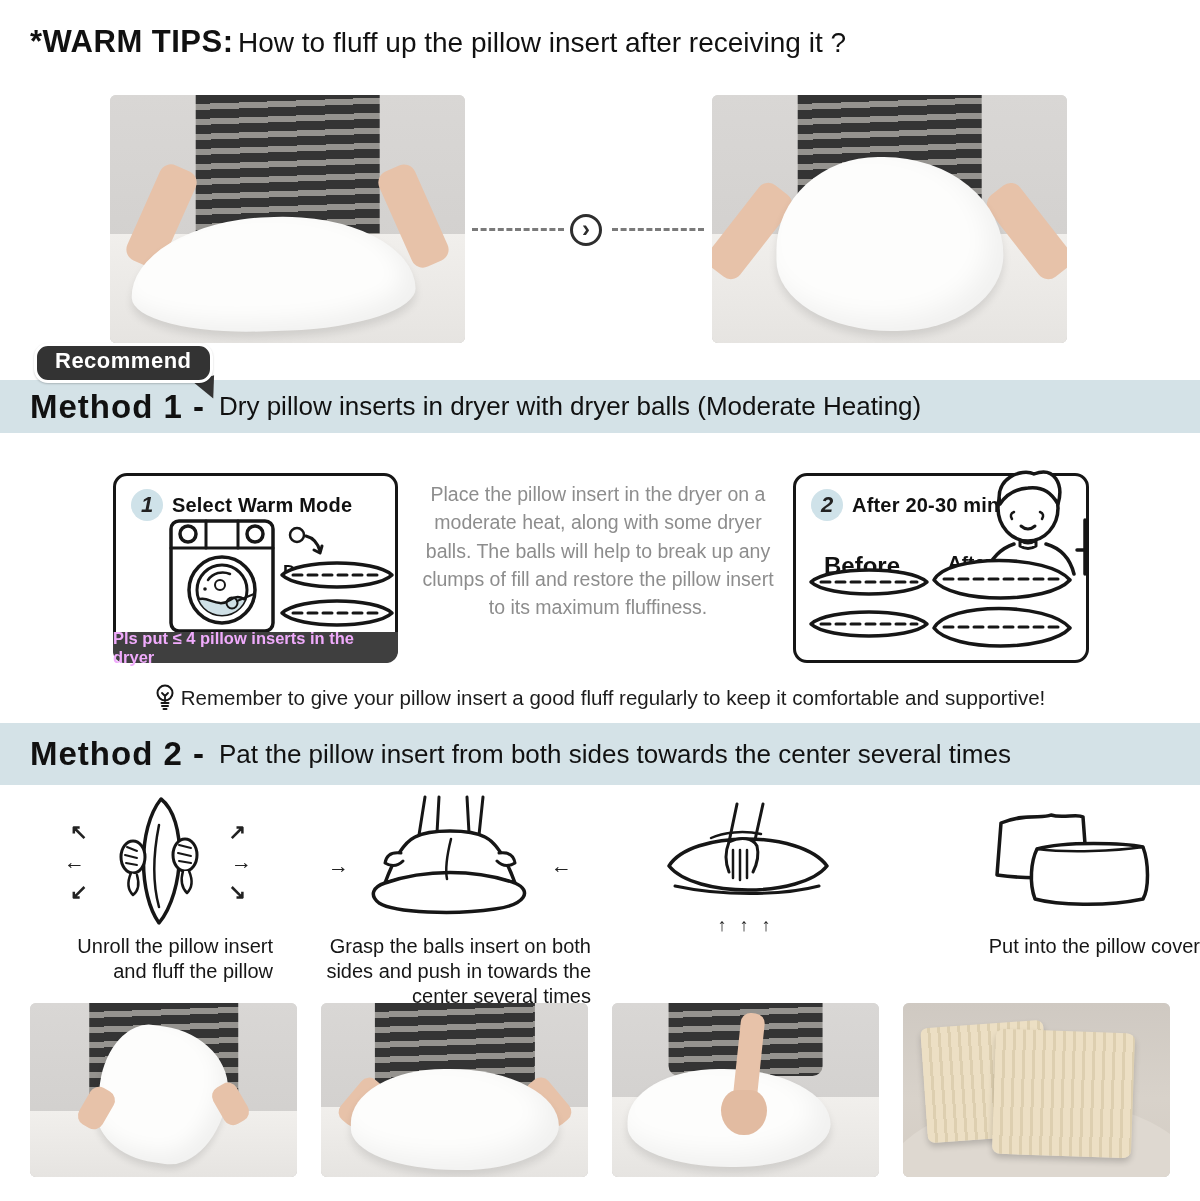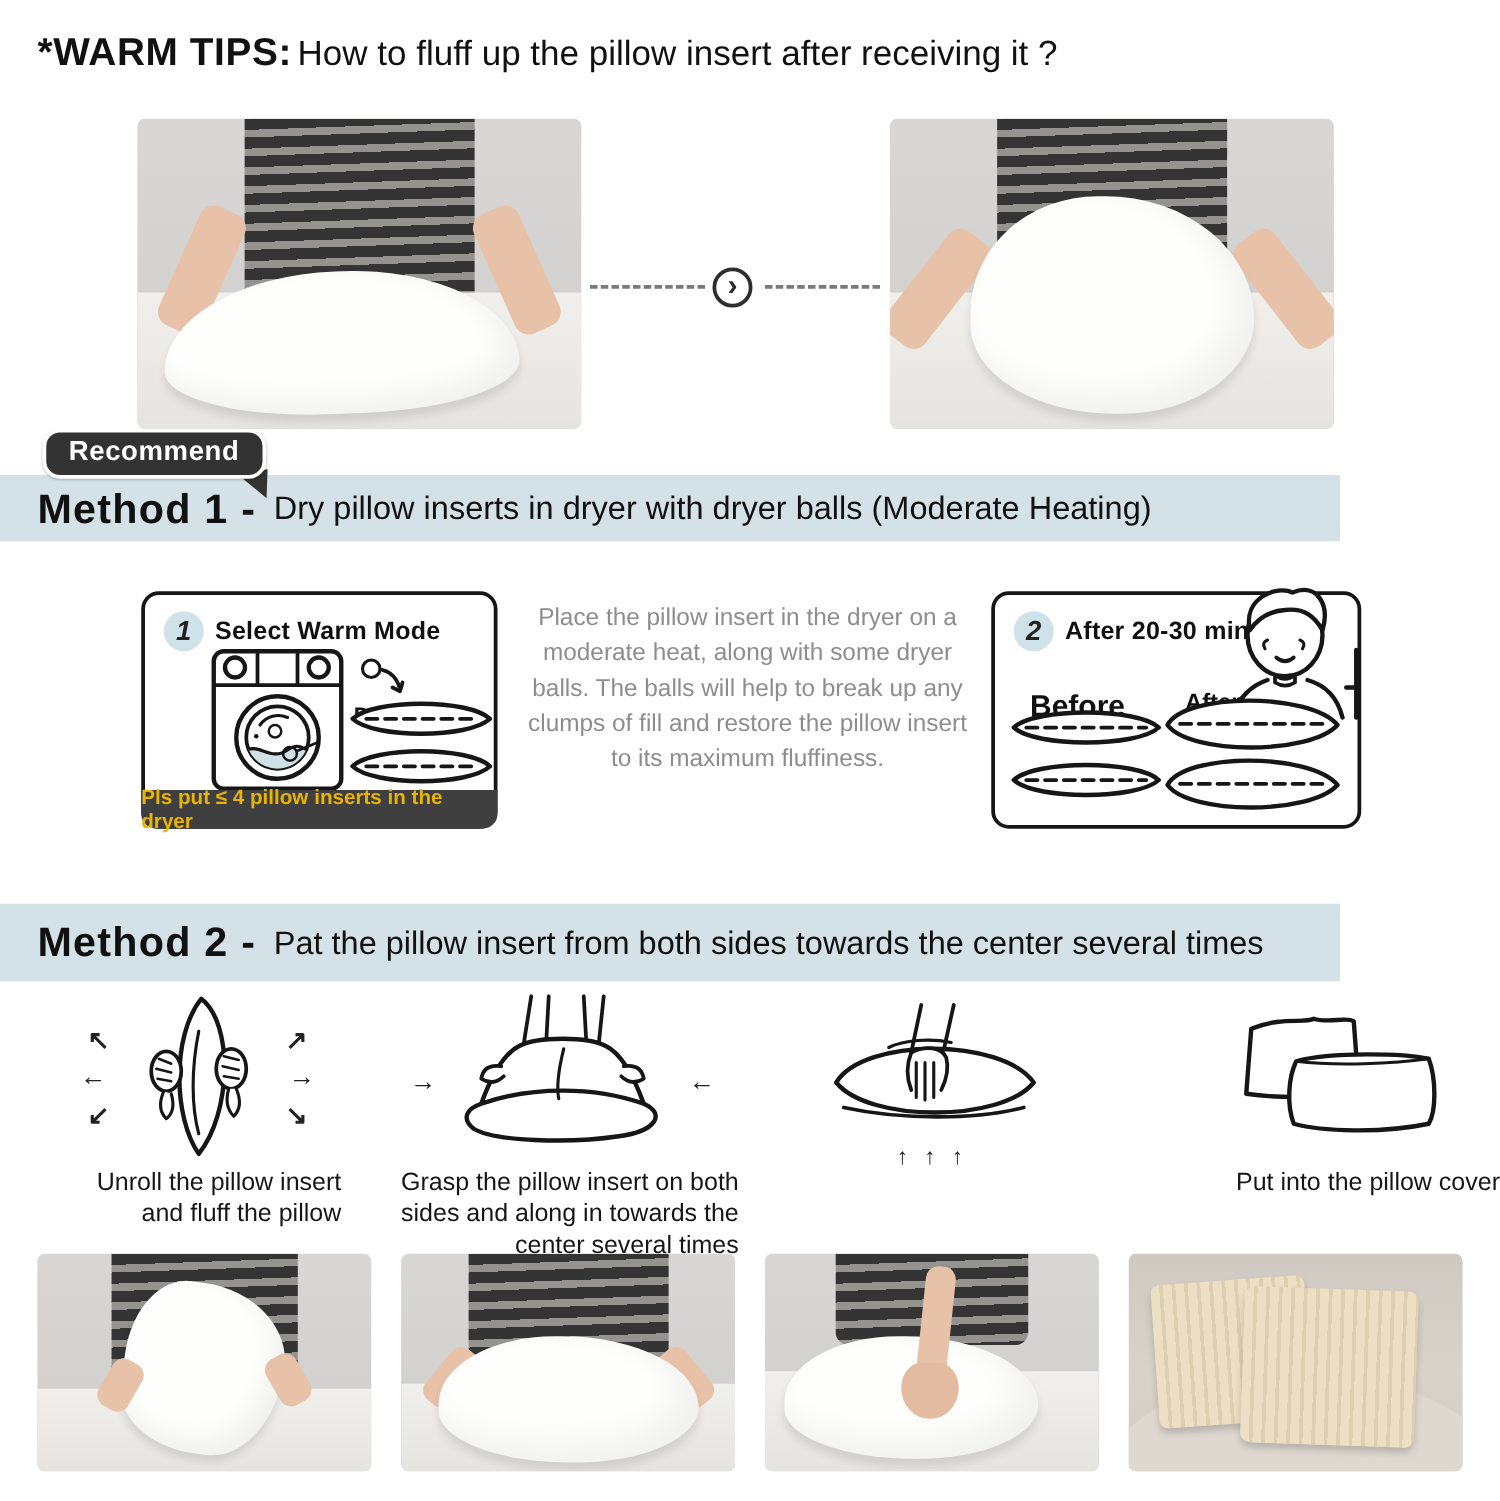--- a/index.html
+++ b/index.html
@@ -37,37 +37,37 @@
 
   
   .badge { position:absolute; left:34px; top:343px; z-index:5; background:#333; border:3px solid #fff;
            border-radius:14px; padding:2px 18px 6px 18px; box-shadow:0 1px 2px rgba(0,0,0,.2); }
   .badge span { color:#fff; font-size:22px; font-weight:800; letter-spacing:.5px; }
   .badge-tail { position:absolute; left:196px; top:378px; z-index:4; width:0; height:0;
                 border-left:14px solid transparent; border-right:8px solid transparent; border-top:22px solid #333;
                 transform:rotate(-18deg); }
 
   
-  .band { position:absolute; left:0; width:1072px; background:#d4e2e7; display:flex; align-items:center; }
+  .band { position:absolute; left:0; width:1200px; background:#d4e2e7; display:flex; align-items:center; }
   .band-1 { top:380px; height:53px; }
   .band-2 { top:723px; height:62px; }
   .band .m-label { font-size:33px; font-weight:800; margin-left:30px; letter-spacing:1px; white-space:nowrap; }
   .band .m-head  { font-size:26px; font-weight:500; margin-left:14px; white-space:nowrap;text-align:right; }
 
   
   .step-box { position:absolute; top:473px; height:190px; border:3px solid #161616; border-radius:14px; background:#fff; }
   .box-1 { left:113px; width:285px; }
   .box-2 { left:793px; width:296px; }
   .num-circle { position:absolute; left:15px; top:13px; width:32px; height:32px; border-radius:50%;
                 background:#cfe2e9; display:flex; align-items:center; justify-content:center;
                 font-size:22px; font-style:italic; font-weight:600; color:#222; }
   .step-title { position:absolute; left:56px; top:18px; font-size:20px; font-weight:800; letter-spacing:.2px; }
   .capacity-bar { position:absolute; left:-3px; right:-3px; bottom:-3px; height:31px; background:#3f3f3f;
                   border-radius:0 0 12px 12px; display:flex; align-items:center; justify-content:center; }
-  .capacity-bar span { color:#eab308; font-size:16.5px; font-weight:700; }
+  .capacity-bar span { color:#f0abfc; font-size:16.5px; font-weight:700; }
   .dryer-balls-label { position:absolute; left:167px; top:86px; font-size:18px; font-weight:800; }
   .before-label { position:absolute; left:28px;  top:76px; font-size:24px; font-weight:800; }
   .after-label  { position:absolute; left:152px; top:76px; font-size:19px; font-weight:800; }
 
   
   .desc { position:absolute; left:415px; top:480px; width:366px; text-align:center;
           font-size:19.5px; line-height:1.45; color:#8d8d8d; font-weight:500; }
   .tip-row { position:absolute; left:0; top:684px; width:1200px; display:flex; align-items:center; justify-content:center; gap:6px; }
   .tip-row .tip-text { font-size:20.5px; font-weight:500; color:#1c1c1c; }
 
@@ -223,20 +223,30 @@
       <line class="ink" x1="13" y1="30" x2="109" y2="30" stroke-width="3" stroke-dasharray="9 6"></line>
       <path class="ink fillw" d="M3,72 C20,56 102,56 119,72 C102,88 20,88 3,72 Z" stroke-width="3.5"></path>
       <line class="ink" x1="13" y1="72" x2="109" y2="72" stroke-width="3" stroke-dasharray="9 6"></line>
       <path class="ink fillw" d="M126,28 C140,2 240,2 262,28 C240,52 144,52 126,28 Z" stroke-width="3.5"></path>
       <line class="ink" x1="136" y1="27" x2="250" y2="27" stroke-width="3" stroke-dasharray="9 6"></line>
       <path class="ink fillw" d="M126,76 C140,50 240,50 262,76 C240,100 144,100 126,76 Z" stroke-width="3.5"></path>
       <line class="ink" x1="136" y1="75" x2="250" y2="75" stroke-width="3" stroke-dasharray="9 6"></line>
     </svg>
   </div>
 
+  <div class="tip-row">
+    <svg width="20" height="28" viewBox="0 0 20 28">
+      <circle class="ink" cx="10" cy="9" r="7.5" stroke-width="2"></circle>
+      <path class="ink" d="M7,9 l3,3 l3,-3 M10,12 L10,17" stroke-width="1.8"></path>
+      <line class="ink" x1="6.5" y1="19" x2="13.5" y2="19" stroke-width="2"></line>
+      <line class="ink" x1="7" y1="22" x2="13" y2="22" stroke-width="2"></line>
+      <line class="ink" x1="8.5" y1="25" x2="11.5" y2="25" stroke-width="2"></line>
+    </svg>
+    <span class="tip-text">Remember to give your pillow insert a good fluff regularly to keep it comfortable and supportive!</span>
+  </div>
 
   <div class="band band-2">
     <span class="m-label">Method 2 -</span>
     <span class="m-head">Pat the pillow insert from both sides towards the center several times</span>
   </div>
 
   <div class="m2-cell cell-1">
     <div class="m2-art">
       <span class="arrow-glyph" style="left:62px;  top:28px;">↖</span>
       <span class="arrow-glyph" style="left:56px;  top:58px;">←</span>
@@ -264,21 +274,21 @@
       <span class="arrow-glyph" style="right:28px; top:62px;">←</span>
       <svg width="190" height="132" viewBox="0 0 190 132">
         <path class="ink" d="M70,2 L64,40 M84,2 L82,38 M112,2 L114,38 M128,2 L124,40" stroke-width="3"></path>
         <path class="ink fillw" d="M60,42 C75,34 115,34 130,42 C142,48 152,66 160,88 C120,76 70,76 30,88 C38,66 48,48 60,42 Z" stroke-width="3.5"></path>
         <path class="ink fillw" d="M30,88 C70,74 120,74 160,88 C178,96 170,110 140,114 C100,120 40,118 24,108 C14,100 18,92 30,88 Z" stroke-width="3.5"></path>
         <path class="ink" d="M96,44 C92,60 90,74 92,84" stroke-width="2.5"></path>
         <path class="ink fillw" d="M46,58 q-14,-2 -16,10 q10,6 18,-2" stroke-width="3"></path>
         <path class="ink fillw" d="M144,58 q14,-2 16,10 q-10,6 -18,-2" stroke-width="3"></path>
       </svg>
     </div>
-    <div class="m2-cap">Grasp the pillow insert on both sides and along in towards the center several times</div>
+    <div class="m2-cap">Grasp the balls insert on both sides and push in towards the center several times</div>
   </div>
 
   <div class="m2-cell cell-3">
     <div class="m2-art">
       <span class="arrow-glyph" style="left:50%; transform:translateX(-50%); bottom:-6px; font-size:18px; letter-spacing:4px;">↑ ↑ ↑</span>
       <svg width="190" height="118" viewBox="0 0 190 118">
         <path class="ink fillw" d="M18,64 C40,28 150,28 176,64 C150,96 44,96 18,64 Z" stroke-width="3.5"></path>
         <path class="ink" d="M24,84 C70,94 130,94 168,84" stroke-width="3"></path>
         <path class="ink" d="M60,36 A40,16 0 0 1 110,32" stroke-width="2.5"></path>
         <path class="ink fillw" d="M86,2 L78,40 M112,2 L104,38" stroke-width="3"></path>

